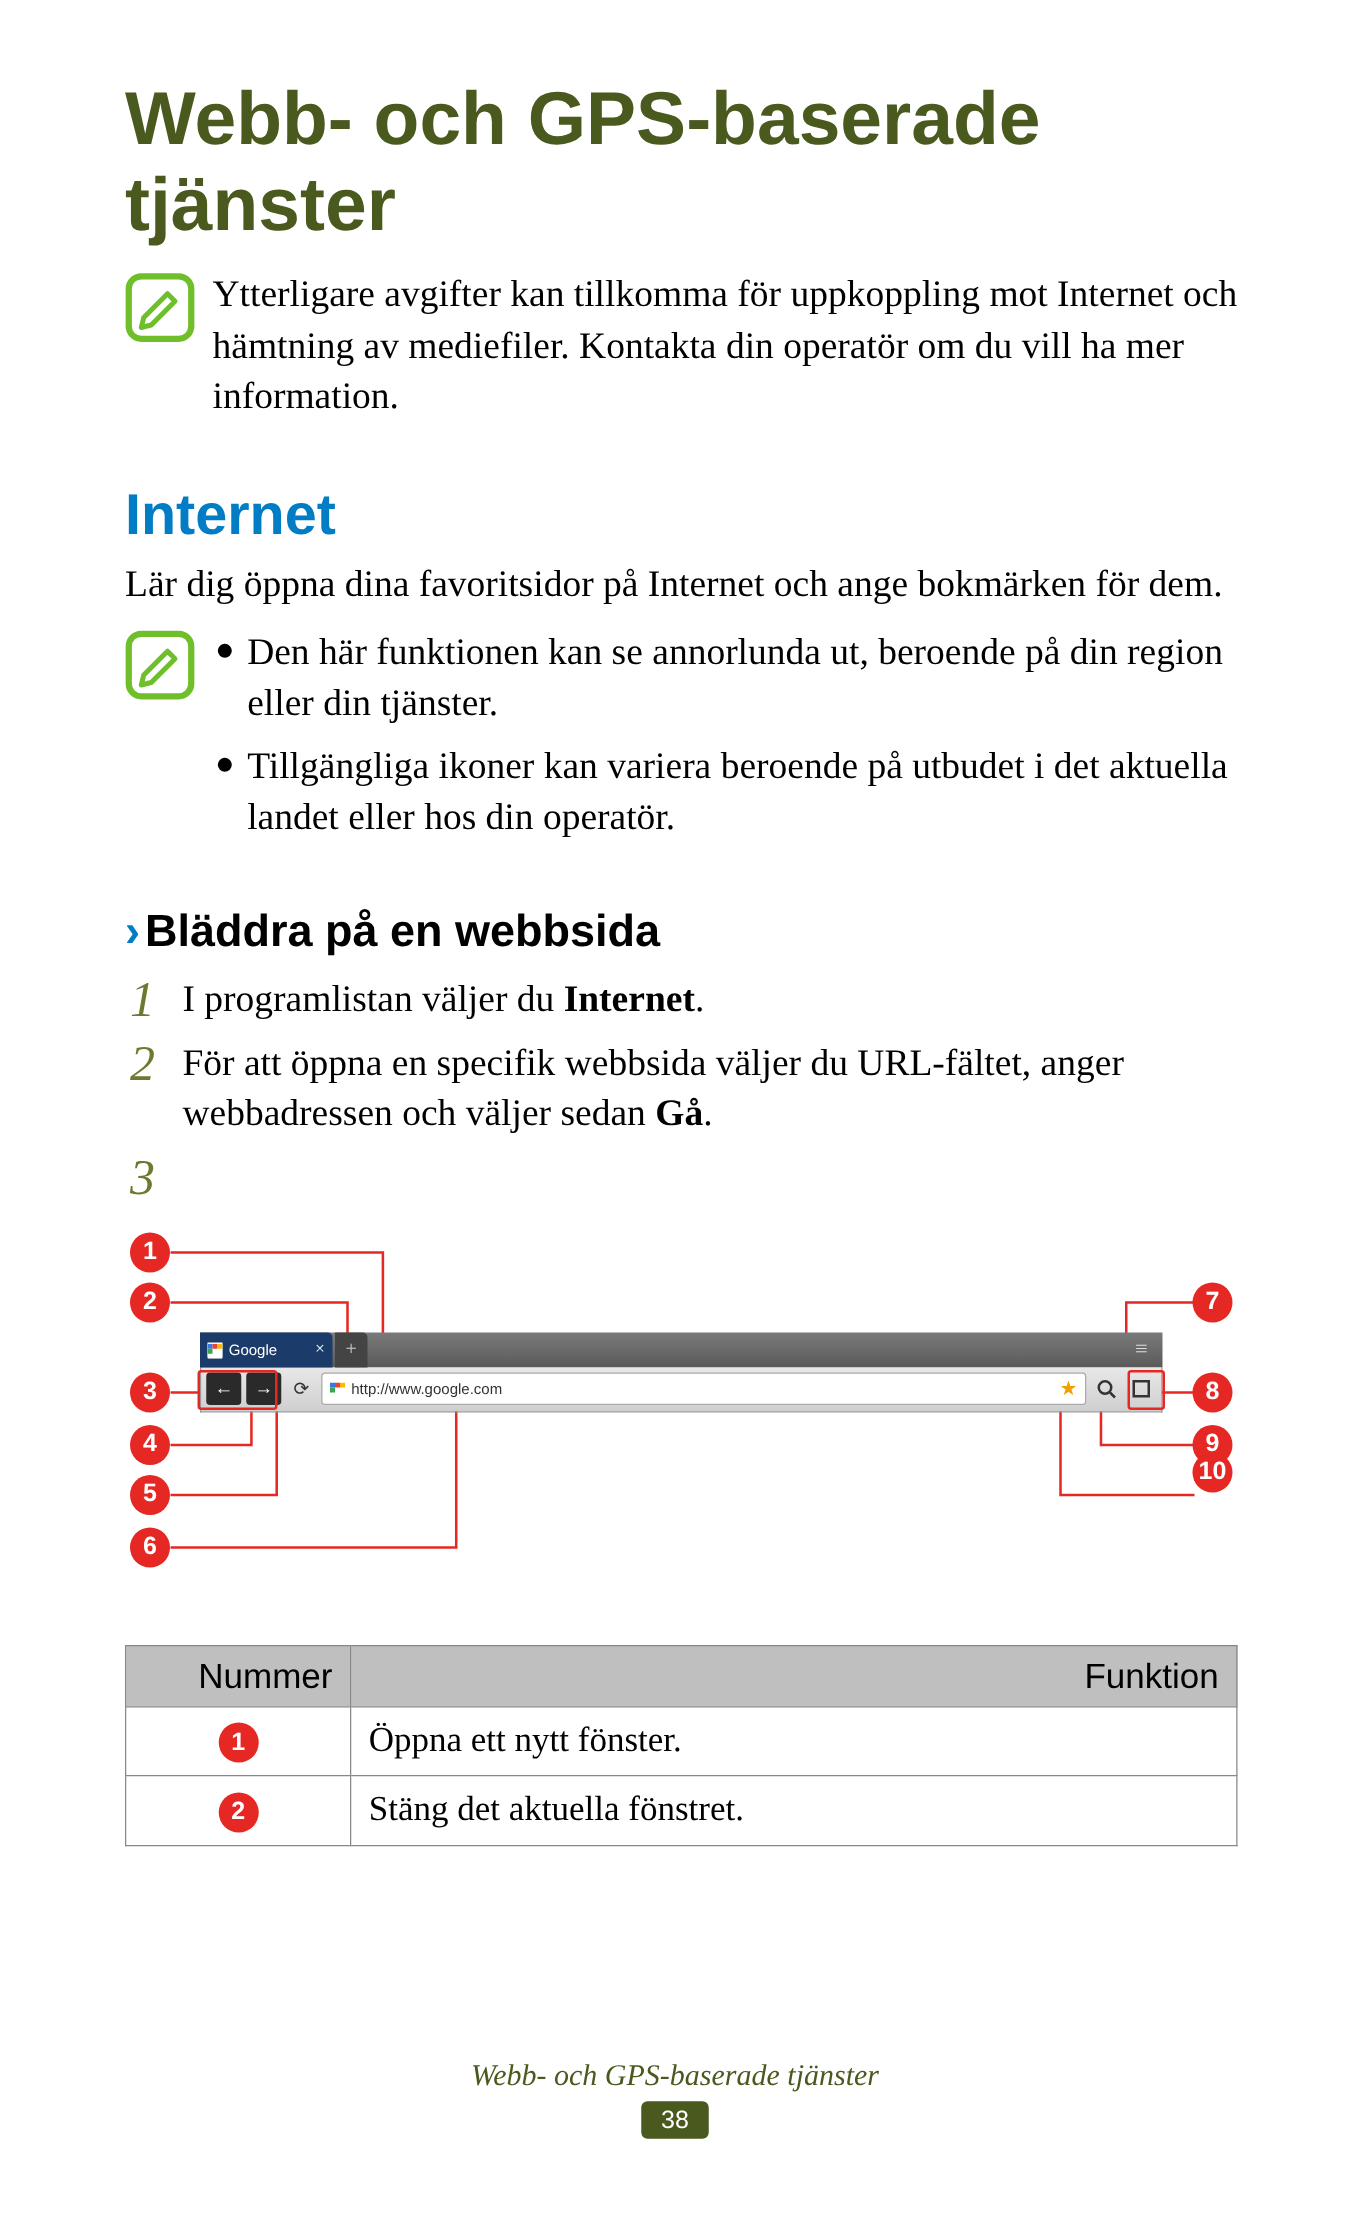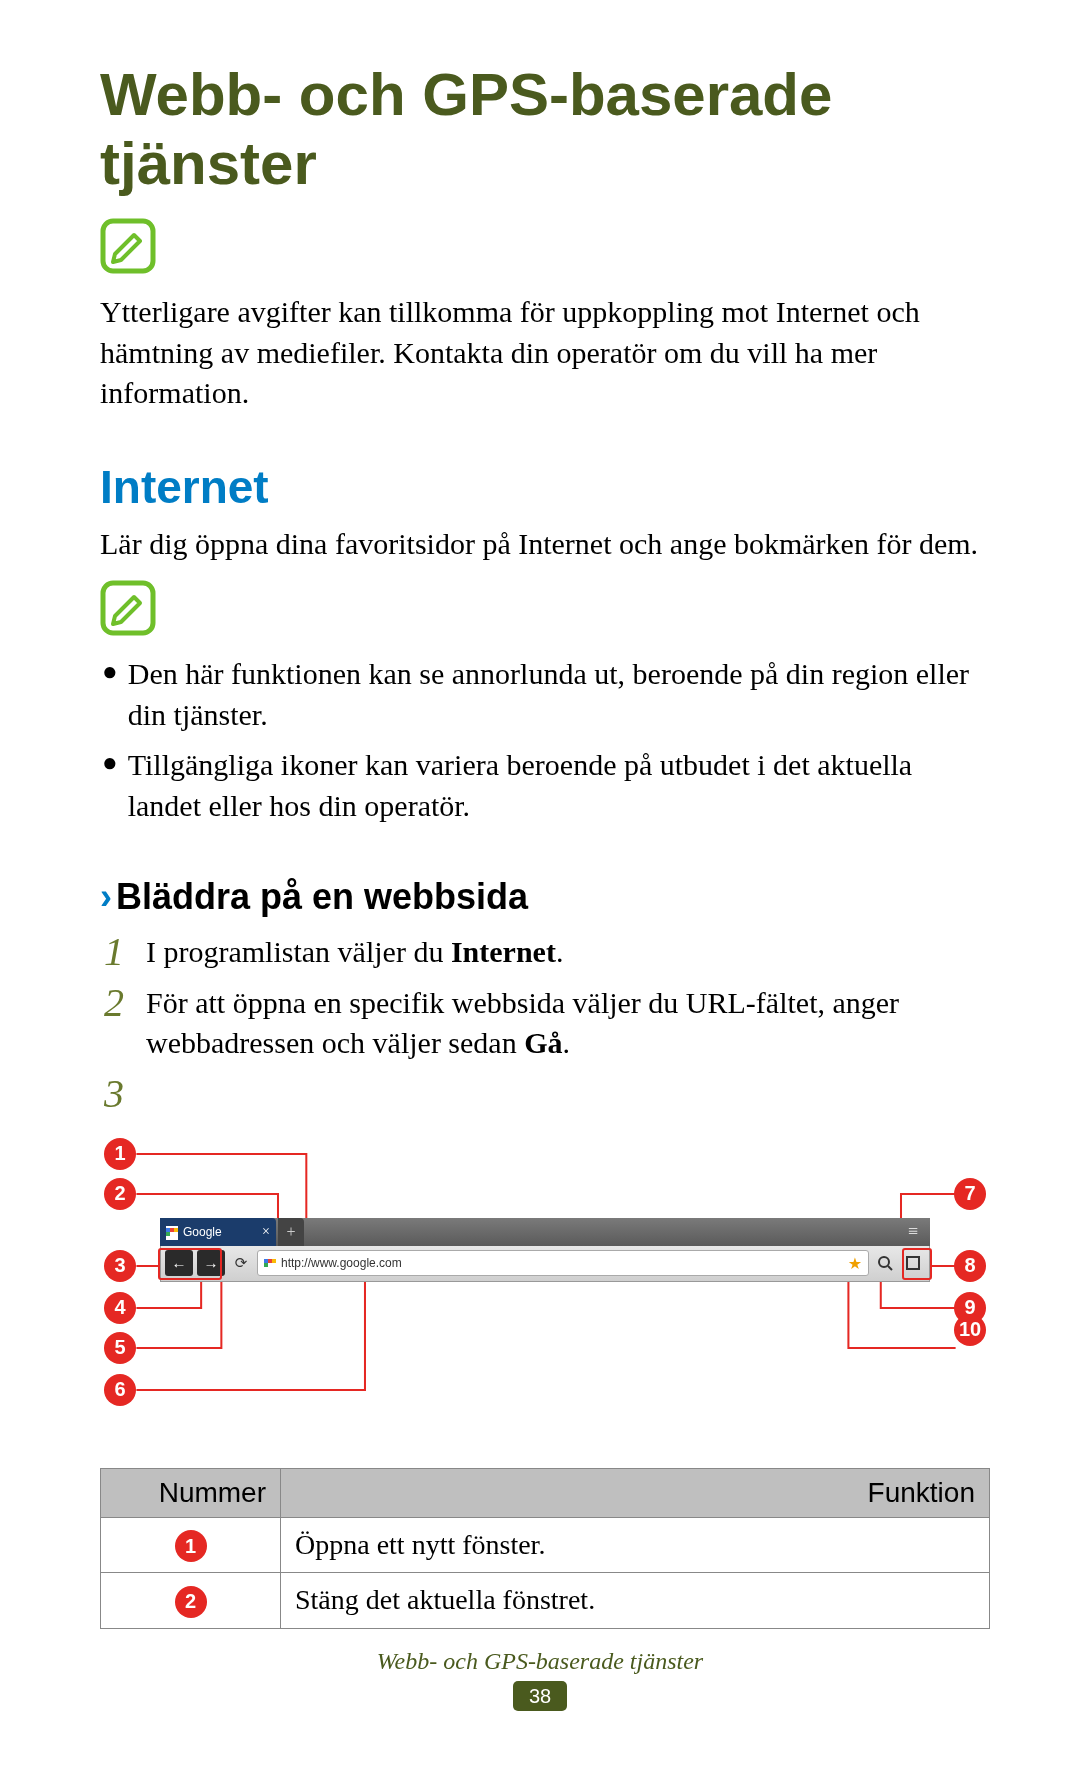--- a/index.html
+++ b/index.html
@@ -20,21 +20,20 @@
     color: #4a5a1e;
     line-height: 1.15;
     margin-bottom: 18px;
     font-family: Arial, sans-serif;
   }
   .note-row {
     display: flex;
     align-items: flex-start;
     gap: 14px;
     margin-bottom: 40px;
-    flex-direction: column;
   }
   .note-icon {
     flex: 0 0 56px;
     margin-top: 2px;
   }
   .note-text, .body-text, .step-text, .bullet-text {
     font-size: 30px;
     line-height: 1.35;
     color: #000;
   }
@@ -108,21 +107,21 @@
     left: 60px; right: 60px; top: 80px;
     height: 64px;
   }
   .tab-row {
     height: 28px;
     display: flex;
     align-items: stretch;
     background: linear-gradient(#7a7a7a,#5a5a5a);
   }
   .tab {
-    width: 116px;
+    width: 106px;
     background: #1b3c6b;
     display: flex;
     align-items: center;
     padding: 0 6px;
     gap: 5px;
     border-top-right-radius: 4px;
     position: relative;
   }
   .tab-fav {
     width: 12px; height: 12px;

